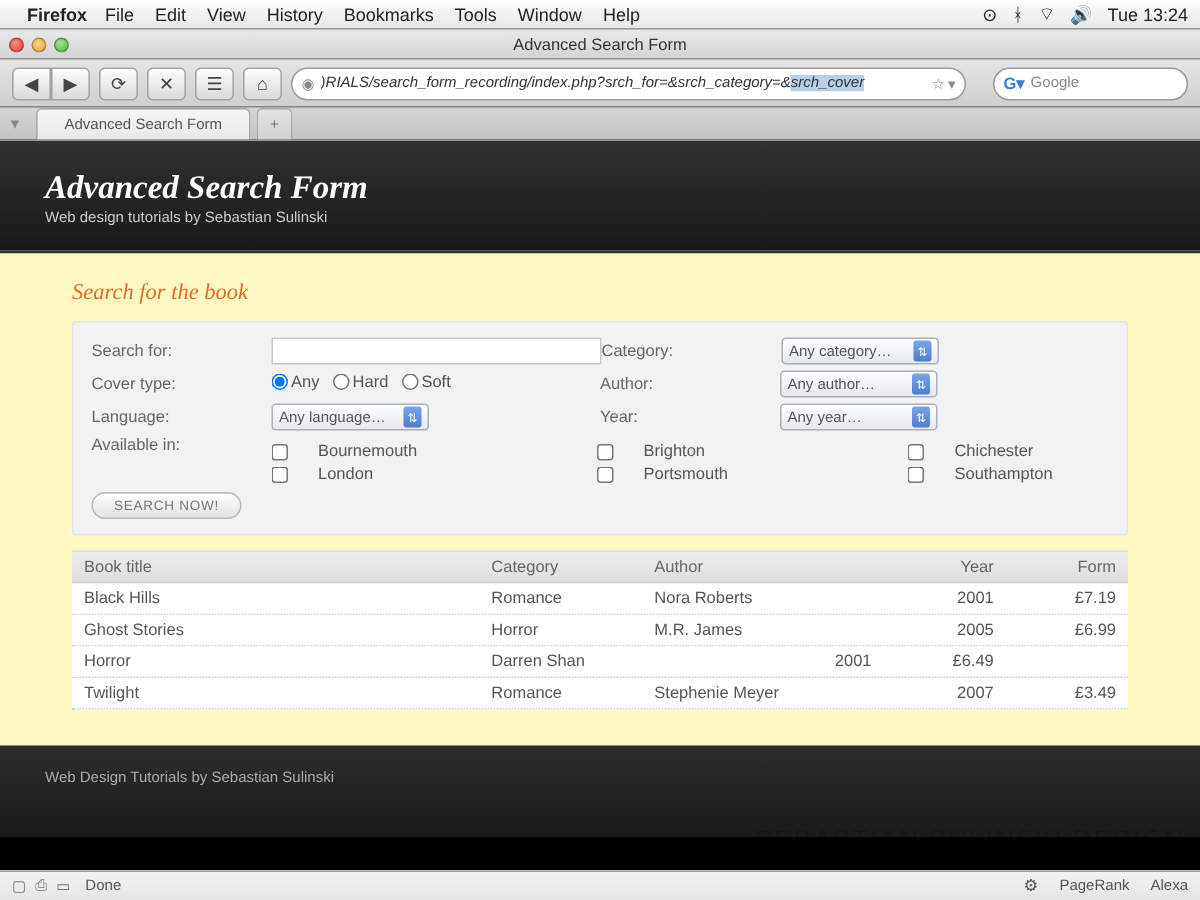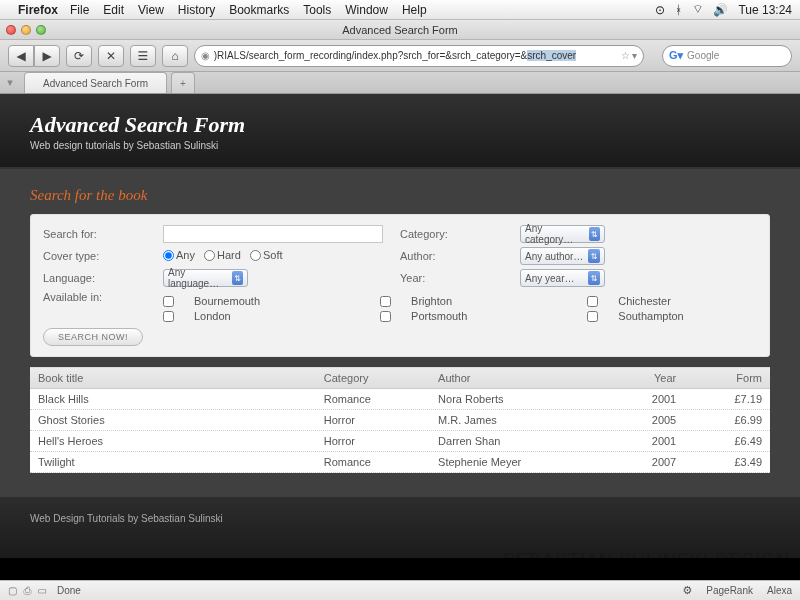--- a/index.html
+++ b/index.html
@@ -70,21 +70,21 @@
   border: 1px solid #9a9a9a;
   border-radius: 11px;
   display: flex;
   align-items: center;
   padding: 0 6px;
   font-size: 10px;
   color: #333;
   overflow: hidden;
 }
 .urlbar .globe { margin-right: 4px; color: #888; }
-.urlbar .text { white-space: nowrap; flex:1; overflow:hidden; }
+.urlbar .text { white-space: nowrap; flex:1; overflow:hidden;font-style:italic; }
 .urlbar .sel { background: #b8cfe6; }
 .urlbar .star { color: #888; margin-left: 4px; }
 .urlbar .drop { color: #888; margin-left: 2px; }
 .searchbox {
   width: 130px; height: 22px;
   background: #fff;
   border: 1px solid #9a9a9a;
   border-radius: 11px;
   display: flex; align-items: center; padding: 0 6px;
   font-size: 10px; color: #888;
@@ -119,22 +119,22 @@
   border-bottom: 2px solid #333;
 }
 .header-dark h1 {
   font-family: Georgia, serif;
   font-style: italic;
   font-weight: bold;
   font-size: 22px;
 }
 .header-dark .sub { font-size: 10px; color: #ccc; margin-top: 2px; }
 .content-wrap {
-  background: #404040;
-  padding: 18px 30px 24px;
+  background: #fef9c3;
+  padding: 18px 48px 24px;
 }
 .section-title {
   font-family: Georgia, serif;
   font-style: italic;
   font-size: 15px;
   color: #e26a2a;
   margin-bottom: 10px;
 }
 .form-box {
   background: #f2f2f2;
@@ -146,21 +146,21 @@
 }
 .form-row { display: flex; margin-bottom: 4px; }
 .form-col { flex: 1; display: flex; align-items: center; }
 .lbl { width: 120px; color:#666; }
 .input-text {
   width: 220px; height: 18px; background:#fff; border:1px solid #c8c8c8;
 }
 .radio-group label { margin-right: 6px; display: inline-flex; align-items:center; gap:2px; }
 .radio-group input { width:11px; height:11px; }
 .select {
-  width: 85px; height: 18px;
+  width: 105px; height: 18px;
   background: linear-gradient(#fefefe,#e5e8ee);
   border: 1px solid #a8b0bc;
   border-radius: 3px;
   display: inline-flex; align-items: center;
   padding: 0 4px;
   font-size: 10px; color: #555;
   position: relative;
 }
 .select .arrow {
   margin-left: auto;
@@ -423,21 +423,20 @@
         <span class="col-price">£7.19</span>
       </div>
       <div class="trow">
         <span>Ghost Stories</span>
         <span>Horror</span>
         <span>M.R. James</span>
         <span class="col-year">2005</span>
         <span class="col-price">£6.99</span>
       </div>
       <div class="trow">
-        <span>Hell's Heroes</span>
         <span>Horror</span>
         <span>Darren Shan</span>
         <span class="col-year">2001</span>
         <span class="col-price">£6.49</span>
       </div>
       <div class="trow">
         <span>Twilight</span>
         <span>Romance</span>
         <span>Stephenie Meyer</span>
         <span class="col-year">2007</span>

